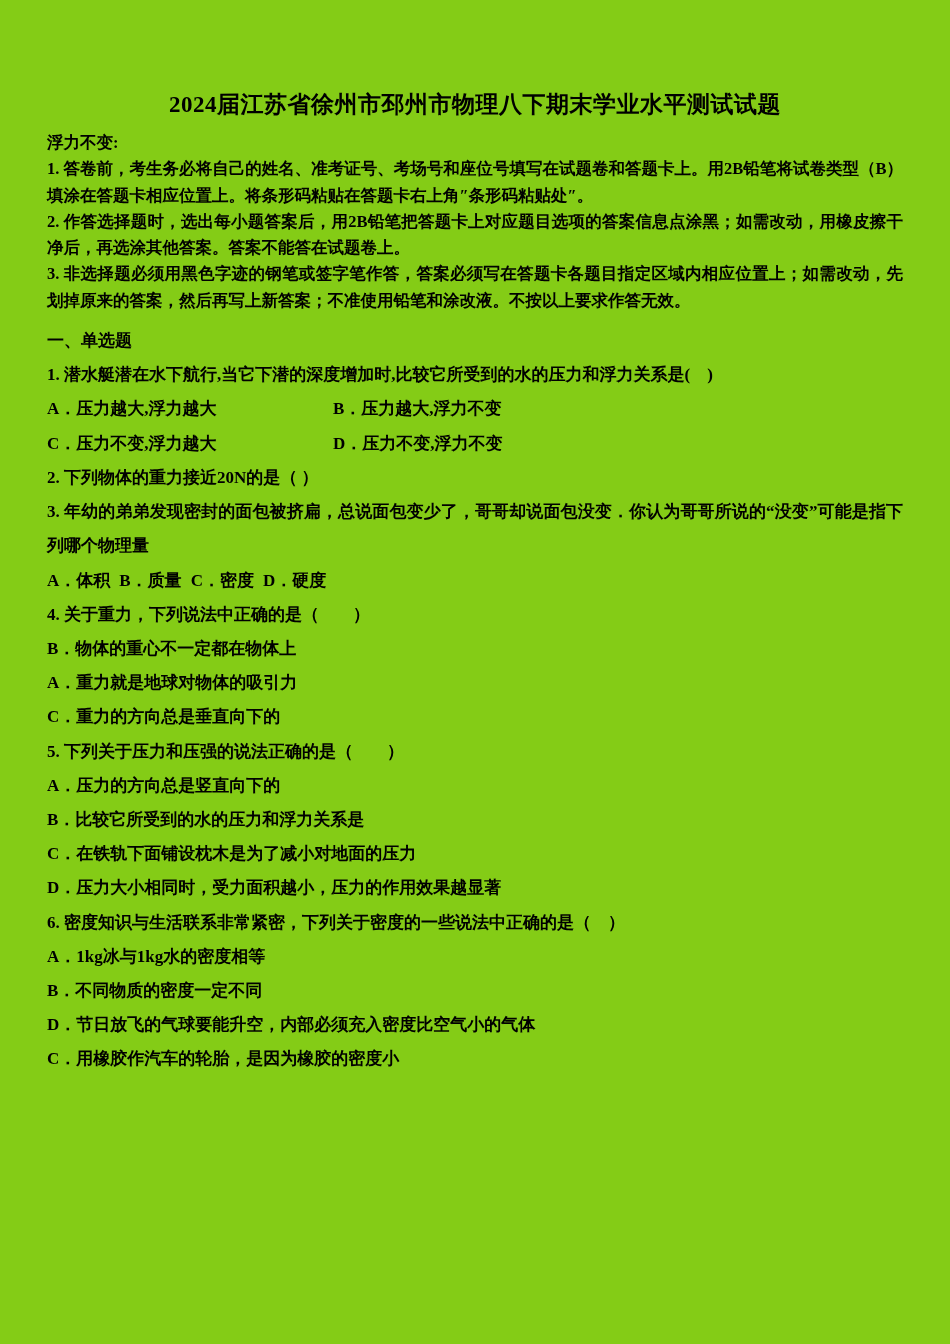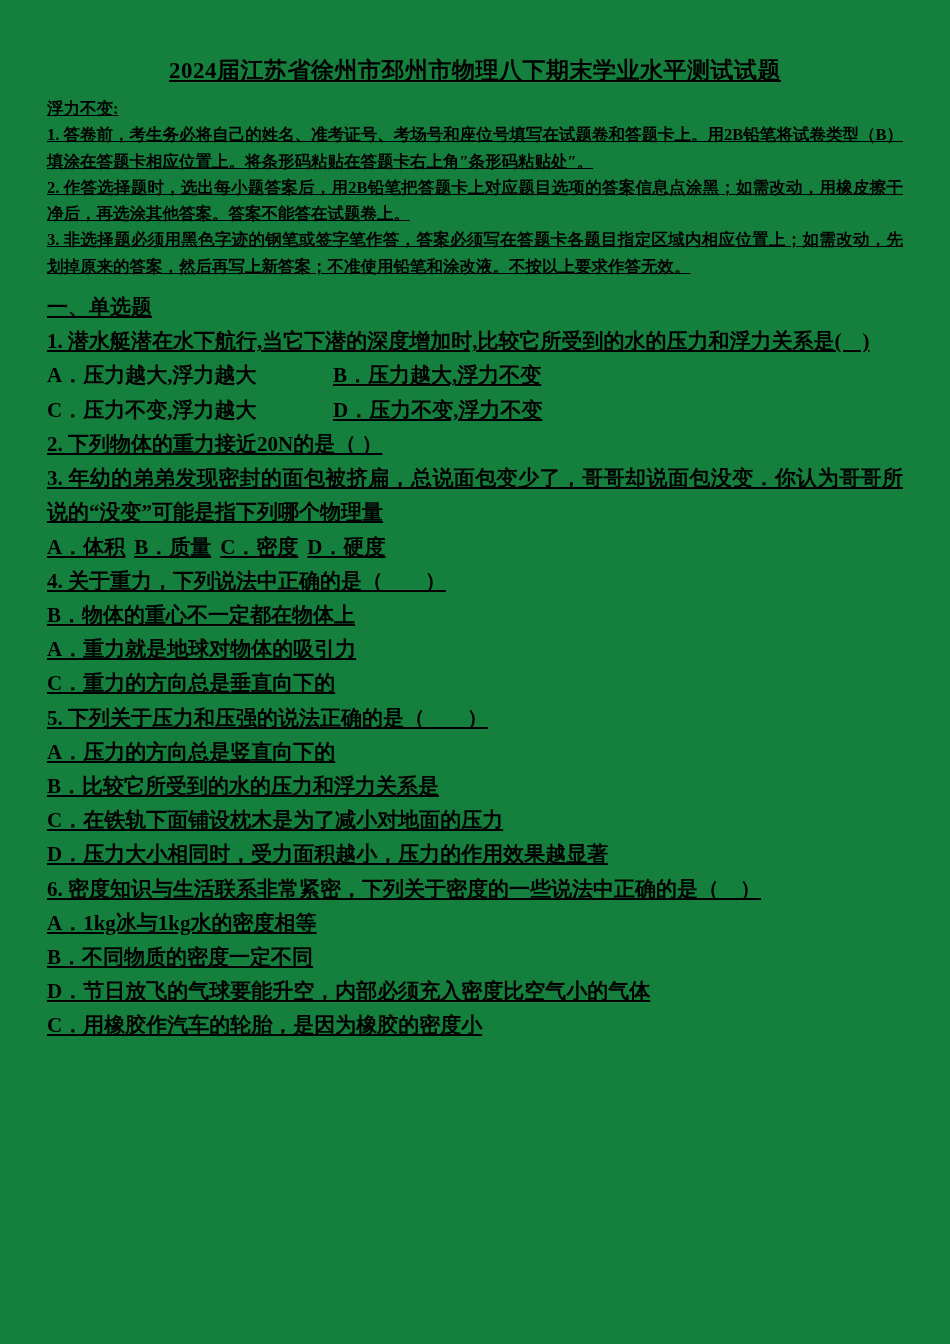--- a/index.html
+++ b/index.html
@@ -5,47 +5,46 @@
   html, body {
     margin: 0;
     padding: 0;
     background: #ffffff;
   }
   .page {
     position: relative;
     width: 950px;
     min-height: 1344px;
     box-sizing: border-box;
-    padding: 56px 47px 40px 47px;
-    background: #15803d;
+    padding: 90px 47px 40px 47px;
+    background: #84cc16;
     color: #000000;
     font-family: "Liberation Serif", "DejaVu Serif", serif;
     font-weight: 700;
-    text-decoration: underline;
   }
   .title {
     margin: 0 0 10px 0;
     font-size: 23px;
     line-height: 30px;
     text-align: center;
     font-weight: 700;
     letter-spacing: 0.5px;
   }
   .notice p {
     margin: 0;
     font-size: 16.5px;
     line-height: 26.3px;
     text-align: justify;
   }
   .qa {
     margin-top: 10px;
   }
   .qa p {
     margin: 0;
-    font-size: 21px;
+    font-size: 17px;
     line-height: 34.2px;
   }
   .section-heading {
     font-weight: 700;
   }
   .stem {
     text-align: justify;
   }
   .opt-row .col1 {
     display: inline-block;

